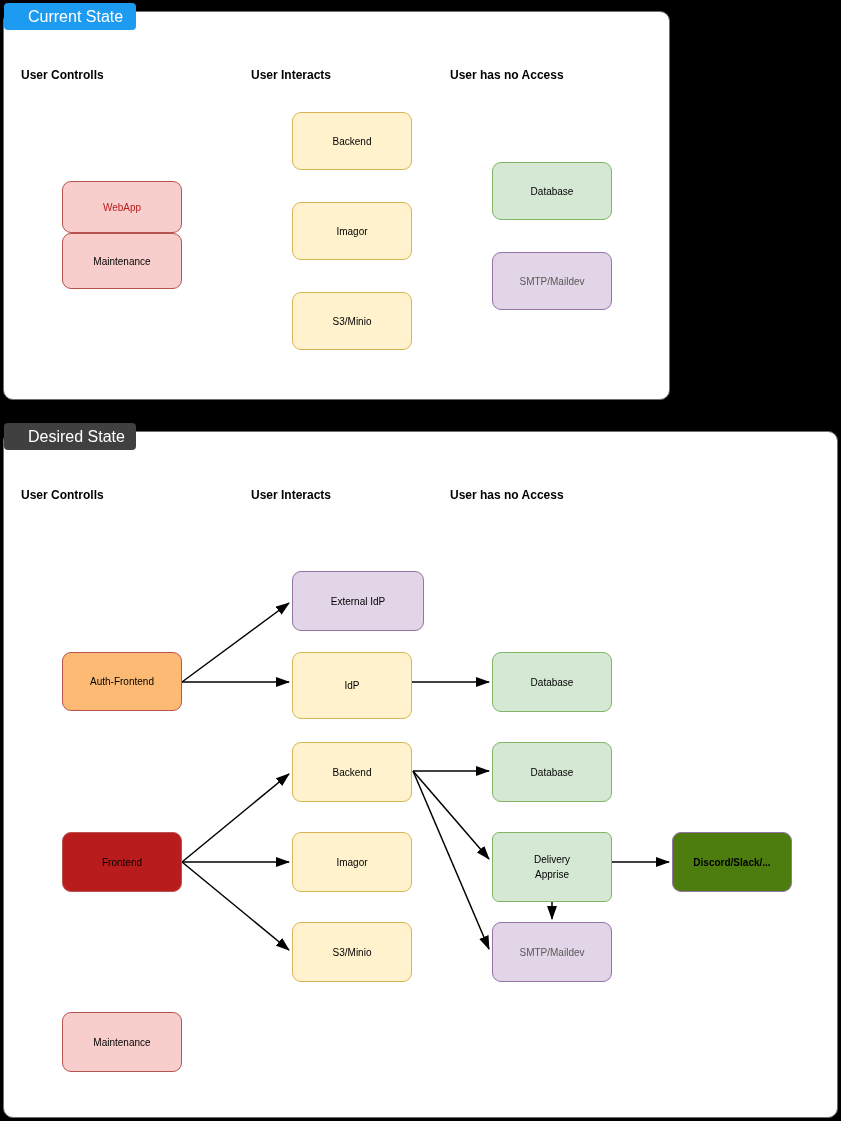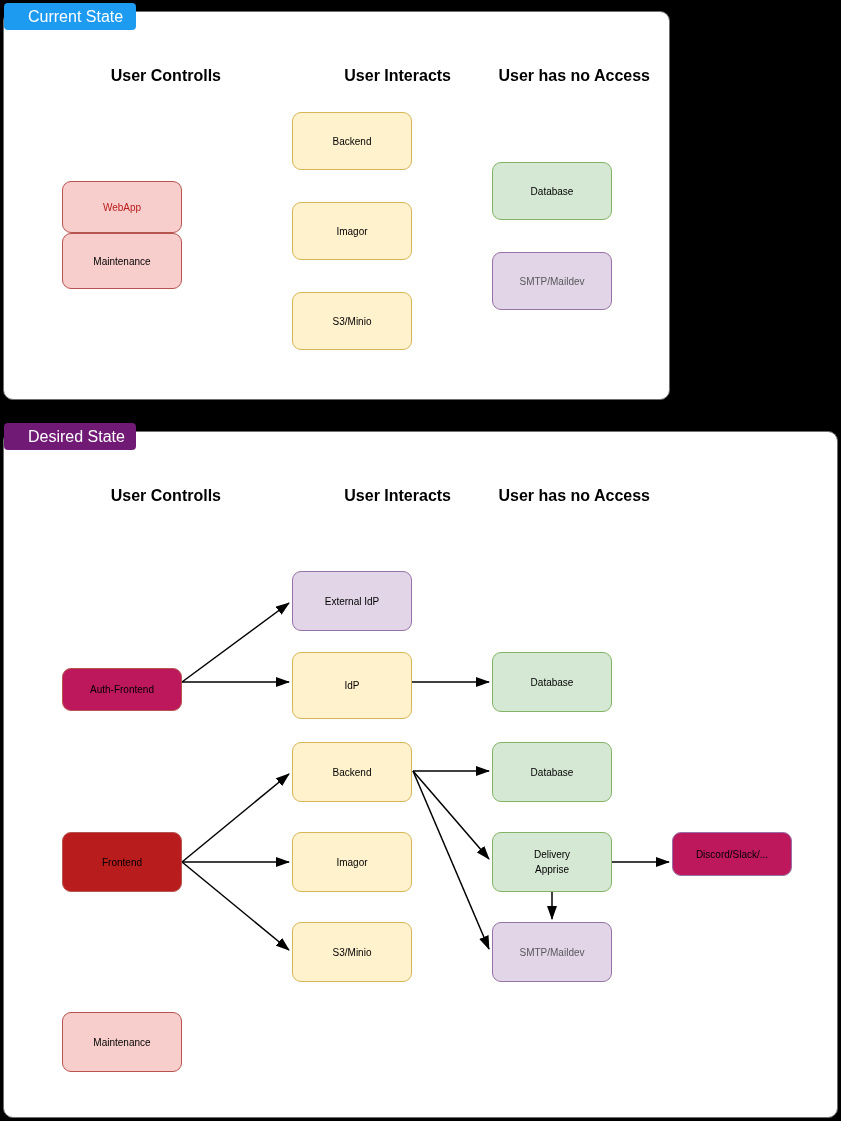--- a/index.html
+++ b/index.html
@@ -35,22 +35,22 @@
   }
   .edges-layer {
     position: absolute;
     left: 0;
     top: 0;
     pointer-events: none;
   }
   .col-header {
     position: absolute;
     width: 200px;
-    text-align: right;
-    font-size: 16px;
+    text-align: left;
+    font-size: 12px;
     font-weight: bold;
     line-height: 17px;
   }
   .node {
     position: absolute;
     box-sizing: border-box;
     border: 1px solid;
     border-radius: 9px;
     display: flex;
     align-items: center;
@@ -81,21 +81,21 @@
         <div class="node" style="left: 58px; top: 169px; width: 120px; height: 52px; background: rgb(248, 206, 204); border-color: rgb(184, 84, 80); color: #b91c1c;">WebApp</div>
         <div class="node" style="left: 58px; top: 221px; width: 120px; height: 56px; background: rgb(248, 206, 204); border-color: rgb(184, 84, 80); color: rgb(0, 0, 0);">Maintenance</div>
         <div class="node" style="left: 288px; top: 100px; width: 120px; height: 58px; background: rgb(255, 242, 204); border-color: rgb(214, 182, 86); color: rgb(0, 0, 0);">Backend</div>
         <div class="node" style="left: 288px; top: 190px; width: 120px; height: 58px; background: rgb(255, 242, 204); border-color: rgb(214, 182, 86); color: rgb(0, 0, 0);">Imagor</div>
         <div class="node" style="left: 288px; top: 280px; width: 120px; height: 58px; background: rgb(255, 242, 204); border-color: rgb(214, 182, 86); color: rgb(0, 0, 0);">S3/Minio</div>
         <div class="node" style="left: 488px; top: 150px; width: 120px; height: 58px; background: rgb(213, 232, 212); border-color: rgb(130, 179, 102); color: rgb(0, 0, 0);">Database</div>
         <div class="node" style="left: 488px; top: 240px; width: 120px; height: 58px; background: rgb(225, 213, 231); border-color: rgb(150, 115, 166); color: rgb(89, 89, 89);">SMTP/Maildev</div>
       </div>
   </section>
   <section>
-    <div class="tab" style="left: 4px; top: 423px; width: 132px; height: 27px; background: #701a75; color: rgb(255, 255, 255);">Desired State</div>
+    <div class="tab" style="left: 4px; top: 423px; width: 132px; height: 27px; background: #404040; color: rgb(255, 255, 255);">Desired State</div>
     <div class="panel-frame" style="left: 3px; top: 431px; width: 835px; height: 687px; background: rgb(255, 255, 255); border-color: rgb(110, 110, 110);">
         <svg class="edges-layer" width="835" height="687">
           <defs>
             <marker id="arrow1" viewBox="0 0 14 10" refX="13" refY="5" markerWidth="14" markerHeight="10" markerUnits="userSpaceOnUse" orient="auto">
               <path d="M0,0 L14,5 L0,10 Z" fill="#000000"></path>
             </marker>
           </defs>
           <line x1="178" y1="250" x2="285" y2="171" stroke="#000000" stroke-width="1.5" marker-end="url(#arrow1)"></line>
           <line x1="178" y1="250" x2="285" y2="250" stroke="#000000" stroke-width="1.5" marker-end="url(#arrow1)"></line>
           <line x1="408" y1="250" x2="485" y2="250" stroke="#000000" stroke-width="1.5" marker-end="url(#arrow1)"></line>
@@ -104,29 +104,29 @@
           <line x1="178" y1="430" x2="285" y2="518" stroke="#000000" stroke-width="1.5" marker-end="url(#arrow1)"></line>
           <line x1="409" y1="339" x2="485" y2="339" stroke="#000000" stroke-width="1.5" marker-end="url(#arrow1)"></line>
           <line x1="409" y1="339" x2="485" y2="427" stroke="#000000" stroke-width="1.5" marker-end="url(#arrow1)"></line>
           <line x1="409" y1="339" x2="485" y2="517" stroke="#000000" stroke-width="1.5" marker-end="url(#arrow1)"></line>
           <line x1="608" y1="430" x2="665" y2="430" stroke="#000000" stroke-width="1.5" marker-end="url(#arrow1)"></line>
           <line x1="548" y1="460" x2="548" y2="487" stroke="#000000" stroke-width="1.5" marker-end="url(#arrow1)"></line>
         </svg>
         <div class="col-header" style="left: 17px; top: 55px; color: rgb(0, 0, 0);">User Controlls</div>
         <div class="col-header" style="left: 247px; top: 55px; color: rgb(0, 0, 0);">User Interacts</div>
         <div class="col-header" style="left: 446px; top: 55px; color: rgb(0, 0, 0);">User has no Access</div>
-        <div class="node" style="left: 58px; top: 220px; width: 120px; height: 43px; background: #be185d; border-color: rgb(184, 84, 80); color: rgb(0, 0, 0); margin-top: 16px;">Auth-Frontend</div>
-        <div class="node" style="left: 288px; top: 139px; width: 120px; height: 60px; background: rgb(225, 213, 231); border-color: rgb(150, 115, 166); color: rgb(0, 0, 0);">External IdP</div>
+        <div class="node" style="left: 58px; top: 220px; width: 120px; height: 59px; background: #fdba74; border-color: rgb(184, 84, 80); color: rgb(0, 0, 0);">Auth-Frontend</div>
+        <div class="node" style="left: 288px; top: 139px; width: 132px; height: 60px; background: rgb(225, 213, 231); border-color: rgb(150, 115, 166); color: rgb(0, 0, 0);">External IdP</div>
         <div class="node" style="left: 288px; top: 220px; width: 120px; height: 67px; background: rgb(255, 242, 204); border-color: rgb(214, 182, 86); color: rgb(0, 0, 0);">IdP</div>
         <div class="node" style="left: 488px; top: 220px; width: 120px; height: 60px; background: rgb(213, 232, 212); border-color: rgb(130, 179, 102); color: rgb(0, 0, 0);">Database</div>
         <div class="node" style="left: 288px; top: 310px; width: 120px; height: 60px; background: rgb(255, 242, 204); border-color: rgb(214, 182, 86); color: rgb(0, 0, 0);">Backend</div>
         <div class="node" style="left: 488px; top: 310px; width: 120px; height: 60px; background: rgb(213, 232, 212); border-color: rgb(130, 179, 102); color: rgb(0, 0, 0);">Database</div>
         <div class="node" style="left: 58px; top: 400px; width: 120px; height: 60px; background: #b91c1c; border-color: rgb(184, 84, 80); color: rgb(0, 0, 0);">Frontend</div>
         <div class="node" style="left: 288px; top: 400px; width: 120px; height: 60px; background: rgb(255, 242, 204); border-color: rgb(214, 182, 86); color: rgb(0, 0, 0);">Imagor</div>
-        <div class="node" style="left: 488px; top: 400px; width: 120px; height: 60px; background: rgb(213, 232, 212); border-color: rgb(130, 179, 102); color: rgb(0, 0, 0);">Delivery
+        <div class="node" style="left: 488px; top: 400px; width: 120px; height: 70px; background: rgb(213, 232, 212); border-color: rgb(130, 179, 102); color: rgb(0, 0, 0); border-radius: 7px;">Delivery
 Apprise</div>
-        <div class="node" style="left: 668px; top: 400px; width: 120px; height: 44px; background: #be185d; border-color: rgb(150, 115, 166); color: rgb(0, 0, 0);">Discord/Slack/...</div>
+        <div class="node" style="left: 668px; top: 400px; width: 120px; height: 60px; background: #4d7c0f; border-color: rgb(150, 115, 166); color: rgb(0, 0, 0); font-weight: bold;">Discord/Slack/...</div>
         <div class="node" style="left: 288px; top: 490px; width: 120px; height: 60px; background: rgb(255, 242, 204); border-color: rgb(214, 182, 86); color: rgb(0, 0, 0);">S3/Minio</div>
         <div class="node" style="left: 488px; top: 490px; width: 120px; height: 60px; background: rgb(225, 213, 231); border-color: rgb(150, 115, 166); color: rgb(89, 89, 89);">SMTP/Maildev</div>
         <div class="node" style="left: 58px; top: 580px; width: 120px; height: 60px; background: rgb(248, 206, 204); border-color: rgb(184, 84, 80); color: rgb(0, 0, 0);">Maintenance</div>
       </div>
   </section>
 </div>
 
 </body></html>

